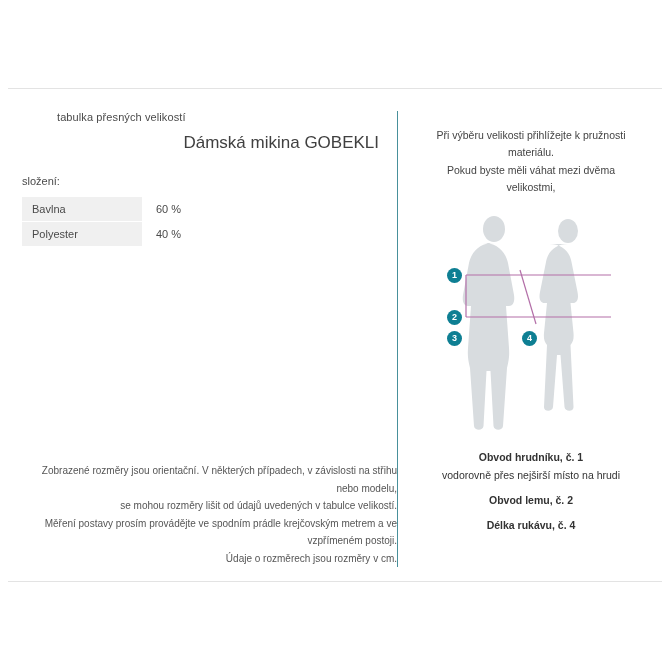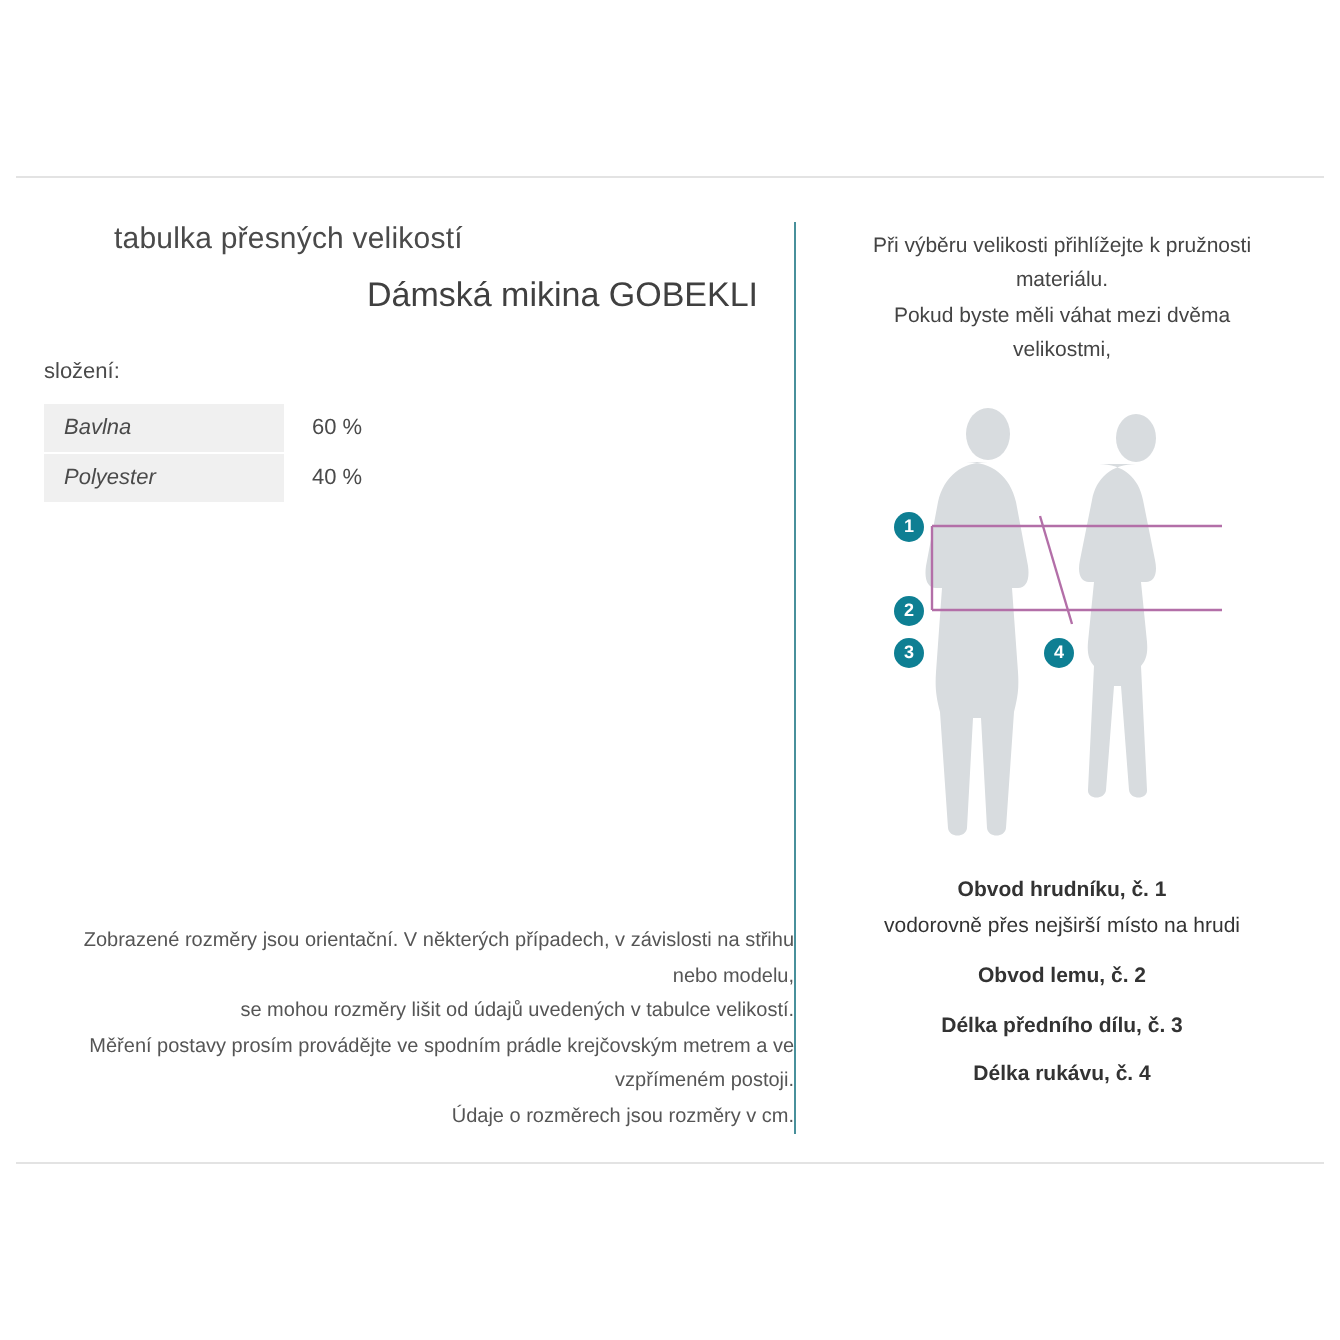--- a/index.html
+++ b/index.html
@@ -48,21 +48,21 @@
     opacity: 0.75;
     margin: 22px 0 14px 0;
   }
   .col-right {
     flex: 1;
     box-sizing: border-box;
     padding: 22px 16px 14px 18px;
     text-align: center;
   }
   .subtitle {
-    font-size: 15px;
+    font-size: 11px;
     color: #4a4a4a;
     margin: 0 0 10px 0;
     letter-spacing: 0.1px;
     padding-left: 35px;
   }
   .title {
     font-size: 17px;
     color: #404040;
     font-weight: normal;
     margin: 0 0 22px 0;
@@ -78,41 +78,40 @@
     font-size: 11px;
     color: #4a4a4a;
   }
   table.composition td {
     padding: 6px 10px;
     border-bottom: 1px solid #ffffff;
   }
   table.composition td.name {
     background: #f0f0f0;
     width: 100px;
-    font-style: italic;
   }
   table.composition td.value {
     background: #ffffff;
     padding-left: 14px;
     width: 70px;
   }
   .footnotes {
     position: absolute;
     left: 14px;
     bottom: 14px;
     font-size: 10px;
     line-height: 1.75;
     color: #555555;
     text-align: right;
   }
   .note-head {
     font-size: 10.5px;
     line-height: 1.65;
     color: #444444;
-    margin: 4px 6px 16px 6px;
+    margin: 16px 6px 16px 6px;
   }
   .figure {
     position: relative;
     width: 230px;
     height: 220px;
     margin: 0 auto 18px auto;
   }
   .measure-list {
     font-size: 10.5px;
     color: #333333;
@@ -209,23 +208,20 @@
 
         <div class="measure-list">
           <div class="m-item">
             <span>Obvod hrudníku, č. 1</span>
             <span class="m-sub">vodorovně přes nejširší místo na hrudi</span>
           </div>
           <div class="m-item">
             <span>Obvod lemu, č. 2</span>
           </div>
           <div class="m-item">
-            <span>Délka předního dílu, č. 3</span>
-          </div>
-          <div class="m-item">
             <span>Délka rukávu, č. 4</span>
           </div>
         </div>
       </div>
 
     </div>
   </div>
 </div>
 
 </body></html>

